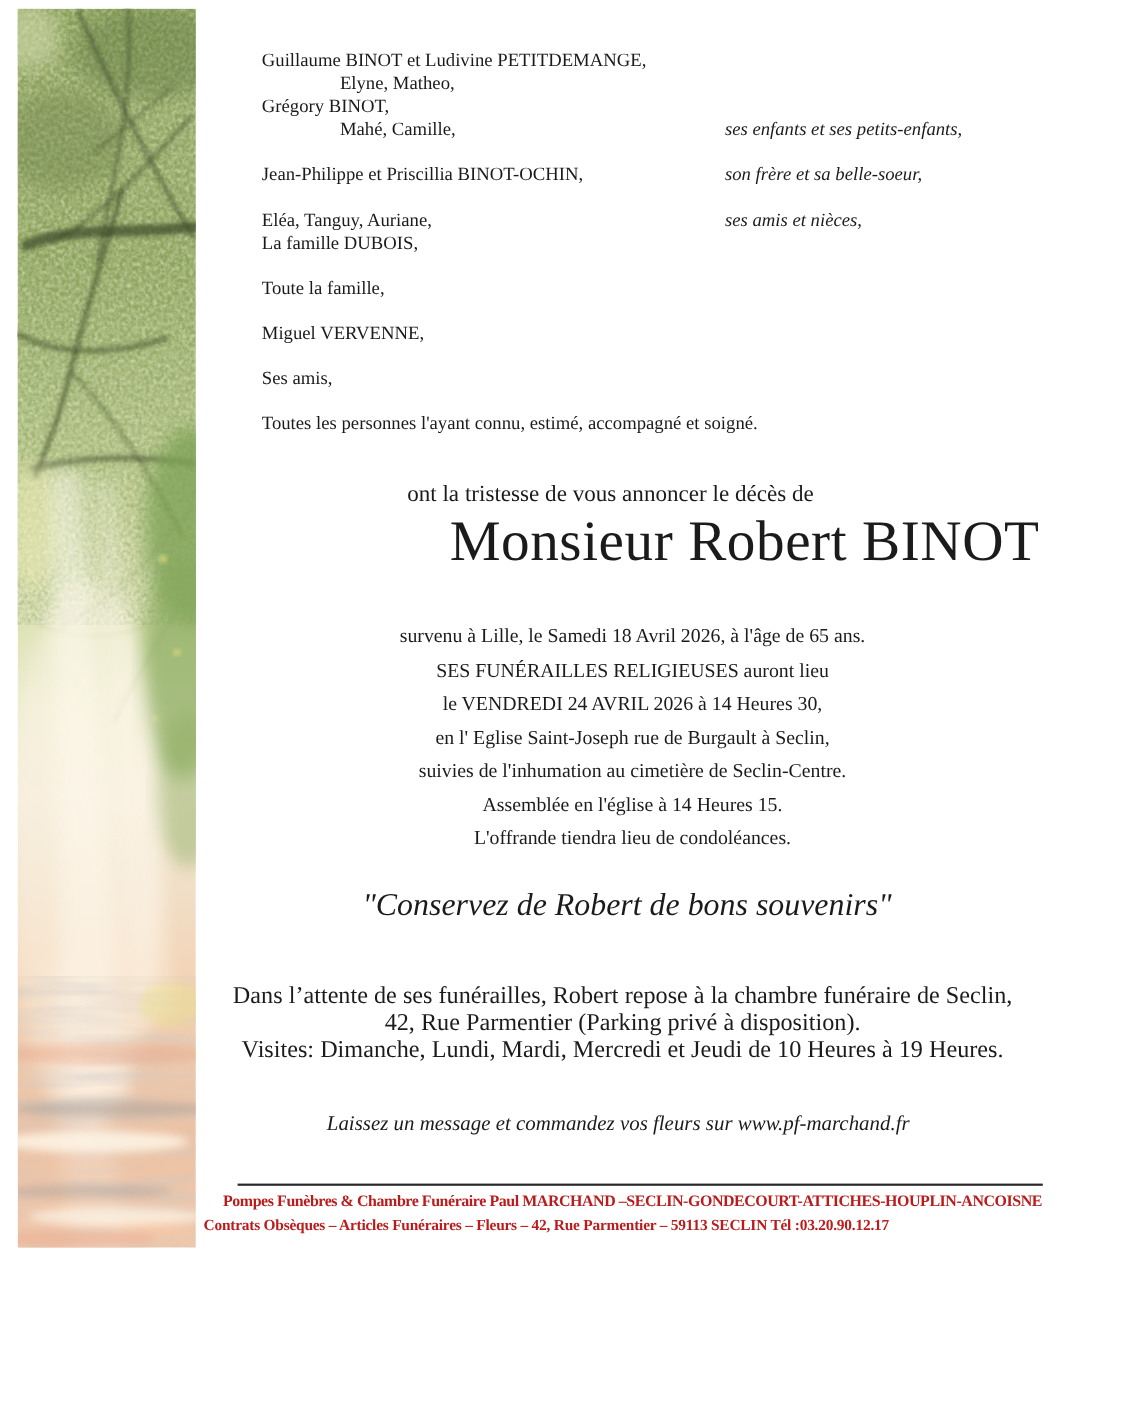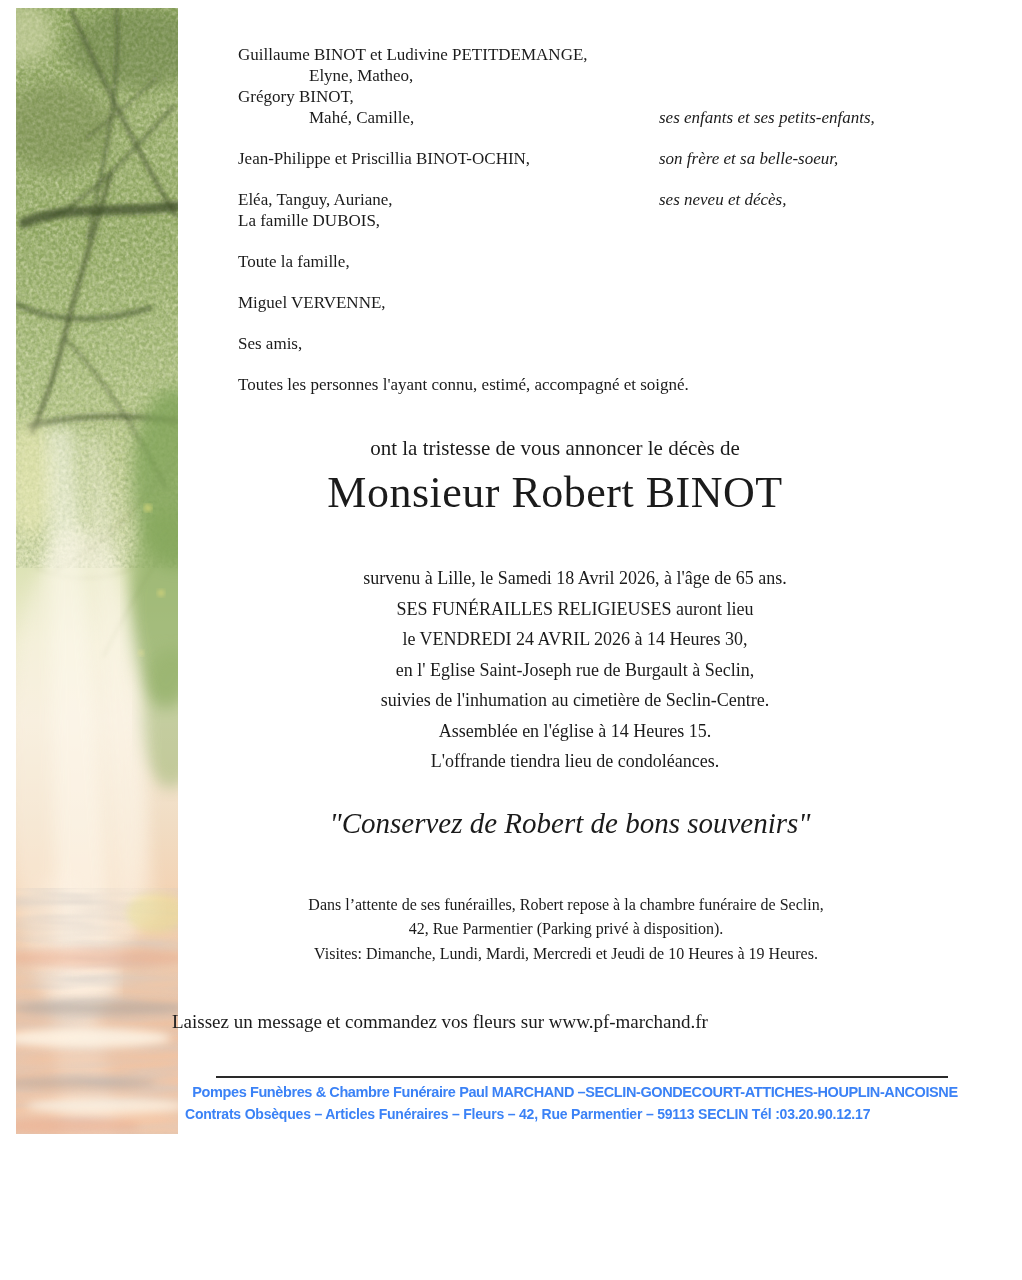--- a/index.html
+++ b/index.html
@@ -10,32 +10,32 @@
   .content{position:absolute;left:185px;top:0;width:780px;}
 
   .family{padding-top:44px;font-size:17px;line-height:21px;}
   .family .row{position:relative;padding-left:53px;}
   .family .row.indent{padding-left:124px;}
   .family .row.gap{margin-top:20px;}
   .family .rel{position:absolute;left:474px;top:0;font-style:italic;text-align:center;}
 
   .announce{margin-top:41px;text-align:center;transform:translateX(-20px);}
   .announce .intro{font-size:21px;line-height:24px;}
-  .announce .name{font-size:44px;font-weight:normal;margin:8px 0 0;line-height:50px;letter-spacing:.5px;}
+  .announce .name{font-size:52px;font-weight:normal;margin:8px 0 0;line-height:50px;letter-spacing:.5px;text-align:right;}
 
   .details{margin-top:45px;text-align:center;font-size:18px;line-height:30.5px;}
   .details .italic{font-style:italic;}
 
   .quote{margin-top:30px;text-align:center;font-size:29px;font-style:italic;transform:translateX(-5px);}
 
-  .wake{margin-top:53px;text-align:center;font-size:16px;line-height:24.5px;transform:translateX(-9px);}
+  .wake{margin-top:53px;text-align:center;font-size:22px;line-height:24.5px;transform:translateX(-9px);}
 
-  .flowers{margin-top:44px;text-align:left;font-size:19px;line-height:24px;transform:translateX(-13px);}
+  .flowers{margin-top:44px;text-align:center;font-size:19px;line-height:24px;font-style:italic;transform:translateX(-13px);}
 
-  .footer{margin-top:42px;font-family:Liberation Sans, sans-serif;color:#3b82f6;}
+  .footer{margin-top:42px;font-family:Liberation Serif, serif;color:#b91c1c;}
   .footer .rule{border-top:2px solid #2a2a2a;width:732px;margin-left:31px;height:0;}
   .footer .f1{margin-top:6px;text-align:center;font-weight:bold;font-size:14.5px;letter-spacing:-0.4px;white-space:nowrap;}
   .footer .f2{margin-top:6px;font-weight:bold;font-size:14px;letter-spacing:-0.2px;white-space:nowrap;}
 </style>
 </head>
 <body>
 
 <div class="page">
 
   <div class="photo">
@@ -138,21 +138,21 @@
   </div>
 
   <div class="content">
 
     <section class="family">
       <div class="row"><span>Guillaume BINOT et Ludivine PETITDEMANGE,</span></div>
       <div class="row indent"><span>Elyne, Matheo,</span></div>
       <div class="row"><span>Grégory BINOT,</span></div>
       <div class="row indent"><span>Mahé, Camille,</span><span class="rel">ses enfants et ses petits-enfants,</span></div>
       <div class="row gap"><span>Jean-Philippe et Priscillia BINOT-OCHIN,</span><span class="rel">son frère et sa belle-soeur,</span></div>
-      <div class="row gap"><span>Eléa, Tanguy, Auriane,</span><span class="rel">ses neveu et décès,</span></div>
+      <div class="row gap"><span>Eléa, Tanguy, Auriane,</span><span class="rel">ses amis et nièces,</span></div>
       <div class="row"><span>La famille DUBOIS,</span></div>
       <div class="row gap"><span>Toute la famille,</span></div>
       <div class="row gap"><span>Miguel VERVENNE,</span></div>
       <div class="row gap"><span>Ses amis,</span></div>
       <div class="row gap"><span>Toutes les personnes l'ayant connu, estimé, accompagné et soigné.</span></div>
     </section>
 
     <section class="announce">
       <div class="intro">ont la tristesse de vous annoncer le décès de</div>
       <h1 class="name">Monsieur Robert BINOT</h1>

